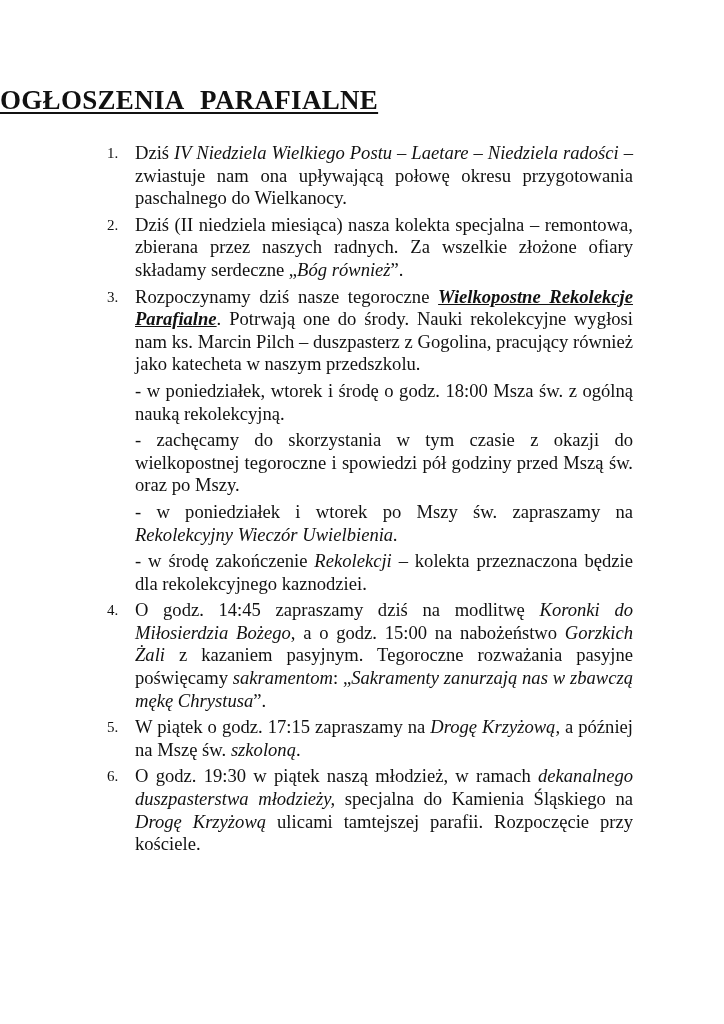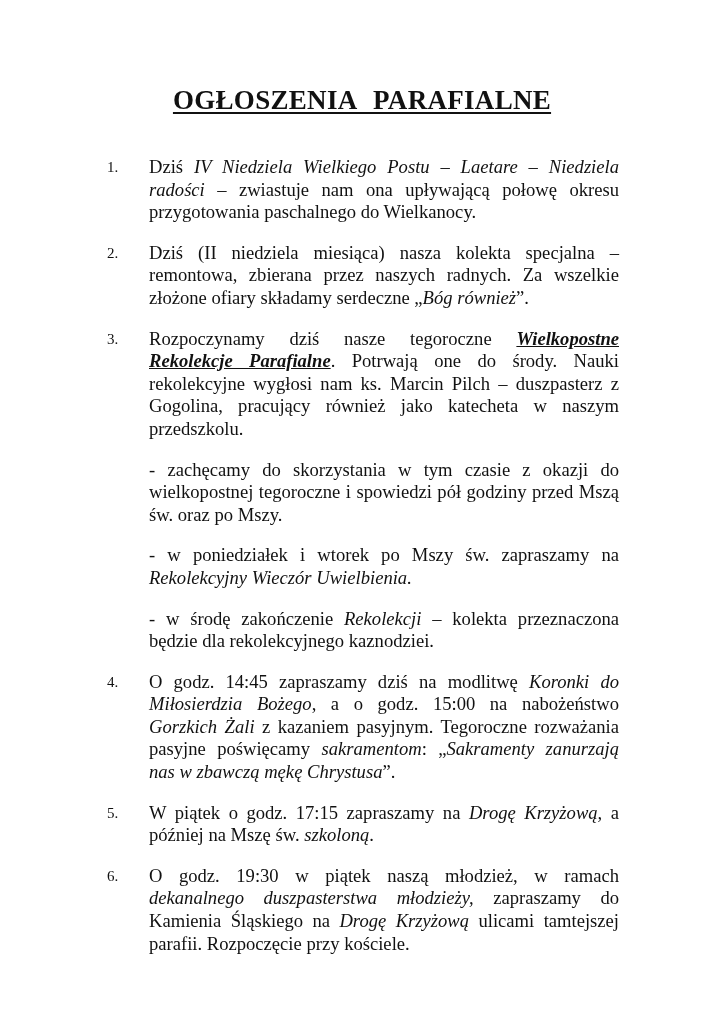--- a/index.html
+++ b/index.html
@@ -3,35 +3,35 @@
 <meta charset="utf-8">
 <style>
   html, body { margin: 0; padding: 0; background: #ffffff; }
   body { width: 724px; height: 1024px; position: relative; overflow: hidden; }
   .page {
     position: absolute; left: 0; top: 0; width: 724px; height: 1024px;
     font-family: "Liberation Serif", "DejaVu Serif", serif;
     color: #111111;
   }
   .title {
-    position: absolute; top: 85px; left: 0; width: 724px; text-align: center;
+    position: absolute; top: 85px; left: 0; width: 724px; 
     font-size: 27px; font-weight: bold; text-decoration: underline;
     text-decoration-thickness: 2px; text-underline-offset: 3px;
     letter-spacing: 0.3px; word-spacing: 10px;
   }
   .list {
     position: absolute; top: 138px; left: 131px; width: 506px;
     margin: 0; padding: 0; list-style: none;
     font-size: 18.6px; line-height: 22.6px; text-align: justify;
   }
   .item { position: relative; margin: 0; padding: 0; }
   .num {
     position: absolute; left: -24px; top: 0; font-size: 15px;
   }
-  .p { display: block; margin: 18px; }
+  .p { display: block; margin: 4px; }
   .i { font-style: italic; }
   .bi { font-weight: normal; font-style: italic; }
   .biu { font-weight: bold; font-style: italic; text-decoration: underline; }
 </style>
 </head>
 <body>
 
 <div class="page">
   <div class="title">OGŁOSZENIA   PARAFIALNE</div>
 
@@ -43,34 +43,35 @@
     </li>
 
     <li class="item">
       <span class="num">2.</span>
       <span class="p"><span>Dziś (II niedziela miesiąca) nasza kolekta specjalna – remontowa, zbierana przez naszych radnych. Za wszelkie złożone ofiary składamy serdeczne „</span><span class="i">Bóg również</span><span>”.</span></span>
     </li>
 
     <li class="item">
       <span class="num">3.</span>
       <span class="p"><span>Rozpoczynamy dziś nasze tegoroczne </span><span class="biu">Wielkopostne Rekolekcje Parafialne</span><span>. Potrwają one do środy. Nauki rekolekcyjne wygłosi nam ks. Marcin Pilch – duszpasterz z Gogolina, pracujący również jako katecheta w naszym przedszkolu.</span></span>
+      <span class="p">- w poniedziałek, wtorek i środę o godz. 18:00 Msza św. z ogólną nauką rekolekcyjną.</span>
       <span class="p">- zachęcamy do skorzystania w tym czasie z okazji do wielkopostnej tegoroczne i spowiedzi pół godziny przed Mszą św. oraz po Mszy.</span>
       <span class="p"><span>- w poniedziałek i wtorek po Mszy św. zapraszamy na </span><span class="bi">Rekolekcyjny Wieczór Uwielbienia.</span></span>
       <span class="p"><span>- w środę zakończenie </span><span class="i">Rekolekcji</span><span> – kolekta przeznaczona będzie dla rekolekcyjnego kaznodziei.</span></span>
     </li>
 
     <li class="item">
       <span class="num">4.</span>
       <span class="p"><span>O godz. 14:45 zapraszamy dziś na modlitwę </span><span class="i">Koronki do Miłosierdzia Bożego</span><span>, a o godz. 15:00 na nabożeństwo </span><span class="bi">Gorzkich Żali</span><span> z kazaniem pasyjnym. Tegoroczne rozważania pasyjne poświęcamy </span><span class="i">sakramentom</span><span>: „</span><span class="i">Sakramenty zanurzają nas w zbawczą mękę Chrystusa</span><span>”.</span></span>
     </li>
 
     <li class="item">
       <span class="num">5.</span>
       <span class="p"><span>W piątek o godz. 17:15 zapraszamy na </span><span class="i">Drogę Krzyżową,</span><span> a później na Mszę św. </span><span class="i">szkoloną</span><span>.</span></span>
     </li>
 
     <li class="item">
       <span class="num">6.</span>
-      <span class="p"><span>O godz. 19:30 w piątek naszą młodzież, w ramach </span><span class="i">dekanalnego duszpasterstwa młodzieży,</span><span> zapraszamy do Kamienia Śląskiego na </span><span class="i">Drogę Krzyżową</span><span> ulicami tamtejszej parafii. Rozpoczęcie przy kościele.</span></span>
+      <span class="p"><span>O godz. 19:30 w piątek naszą młodzież, w ramach </span><span class="i">dekanalnego duszpasterstwa młodzieży,</span><span> specjalna do Kamienia Śląskiego na </span><span class="i">Drogę Krzyżową</span><span> ulicami tamtejszej parafii. Rozpoczęcie przy kościele.</span></span>
     </li>
 
   </ol>
 </div>
 
 </body></html>

